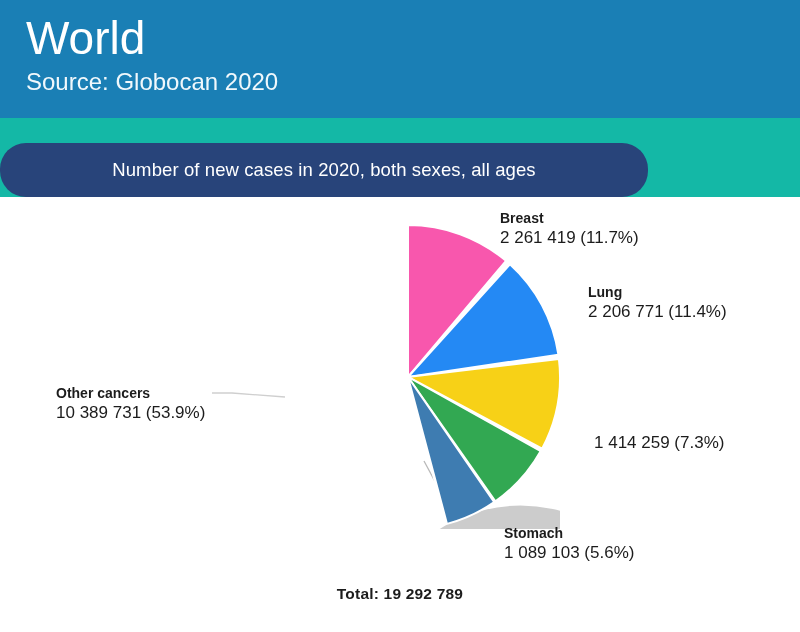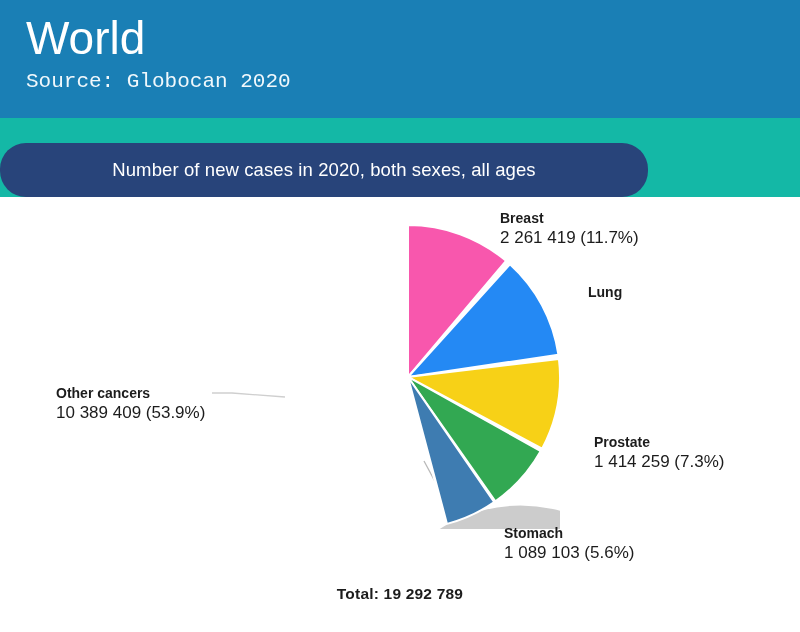--- a/index.html
+++ b/index.html
@@ -35,26 +35,25 @@
   .header-title {
     color: #ffffff;
     font-size: 46px;
     font-weight: 400;
     line-height: 56px;
     letter-spacing: 0px;
     margin: 0;
   }
   .header-source {
     color: #f0f8fc;
-    font-size: 21px;
+    font-size: 24px;
     font-weight: 400;
     line-height: 27px;
     margin: 0;
     padding-top: 2px;
-    font-family: Liberation Mono, monospace;
   }
 
   
   .subtitle-band {
     position: absolute;
     left: 0;
     top: 143px;
     width: 648px;
     height: 54px;
     background: #28447a;
@@ -181,34 +180,34 @@
       </svg>
     </div>
 
     <div class="callout c-breast">
       <div class="cname">Breast</div>
       <div class="cval">2 261 419 (11.7%)</div>
     </div>
 
     <div class="callout c-lung">
       <div class="cname">Lung</div>
+      <div class="cval">2 206 771 (11.4%)</div>
     </div>
 
 
     <div class="callout c-prostate">
-      <div class="cname">Prostate</div>
       <div class="cval">1 414 259 (7.3%)</div>
     </div>
 
     <div class="callout c-stomach">
       <div class="cname">Stomach</div>
       <div class="cval">1 089 103 (5.6%)</div>
     </div>
 
     <div class="callout c-other">
       <div class="cname">Other cancers</div>
-      <div class="cval">10 389 409 (53.9%)</div>
+      <div class="cval">10 389 731 (53.9%)</div>
     </div>
 
     <div class="total-line">Total: 19 292 789</div>
 
   </div>
 </div>
 
 </body></html>

